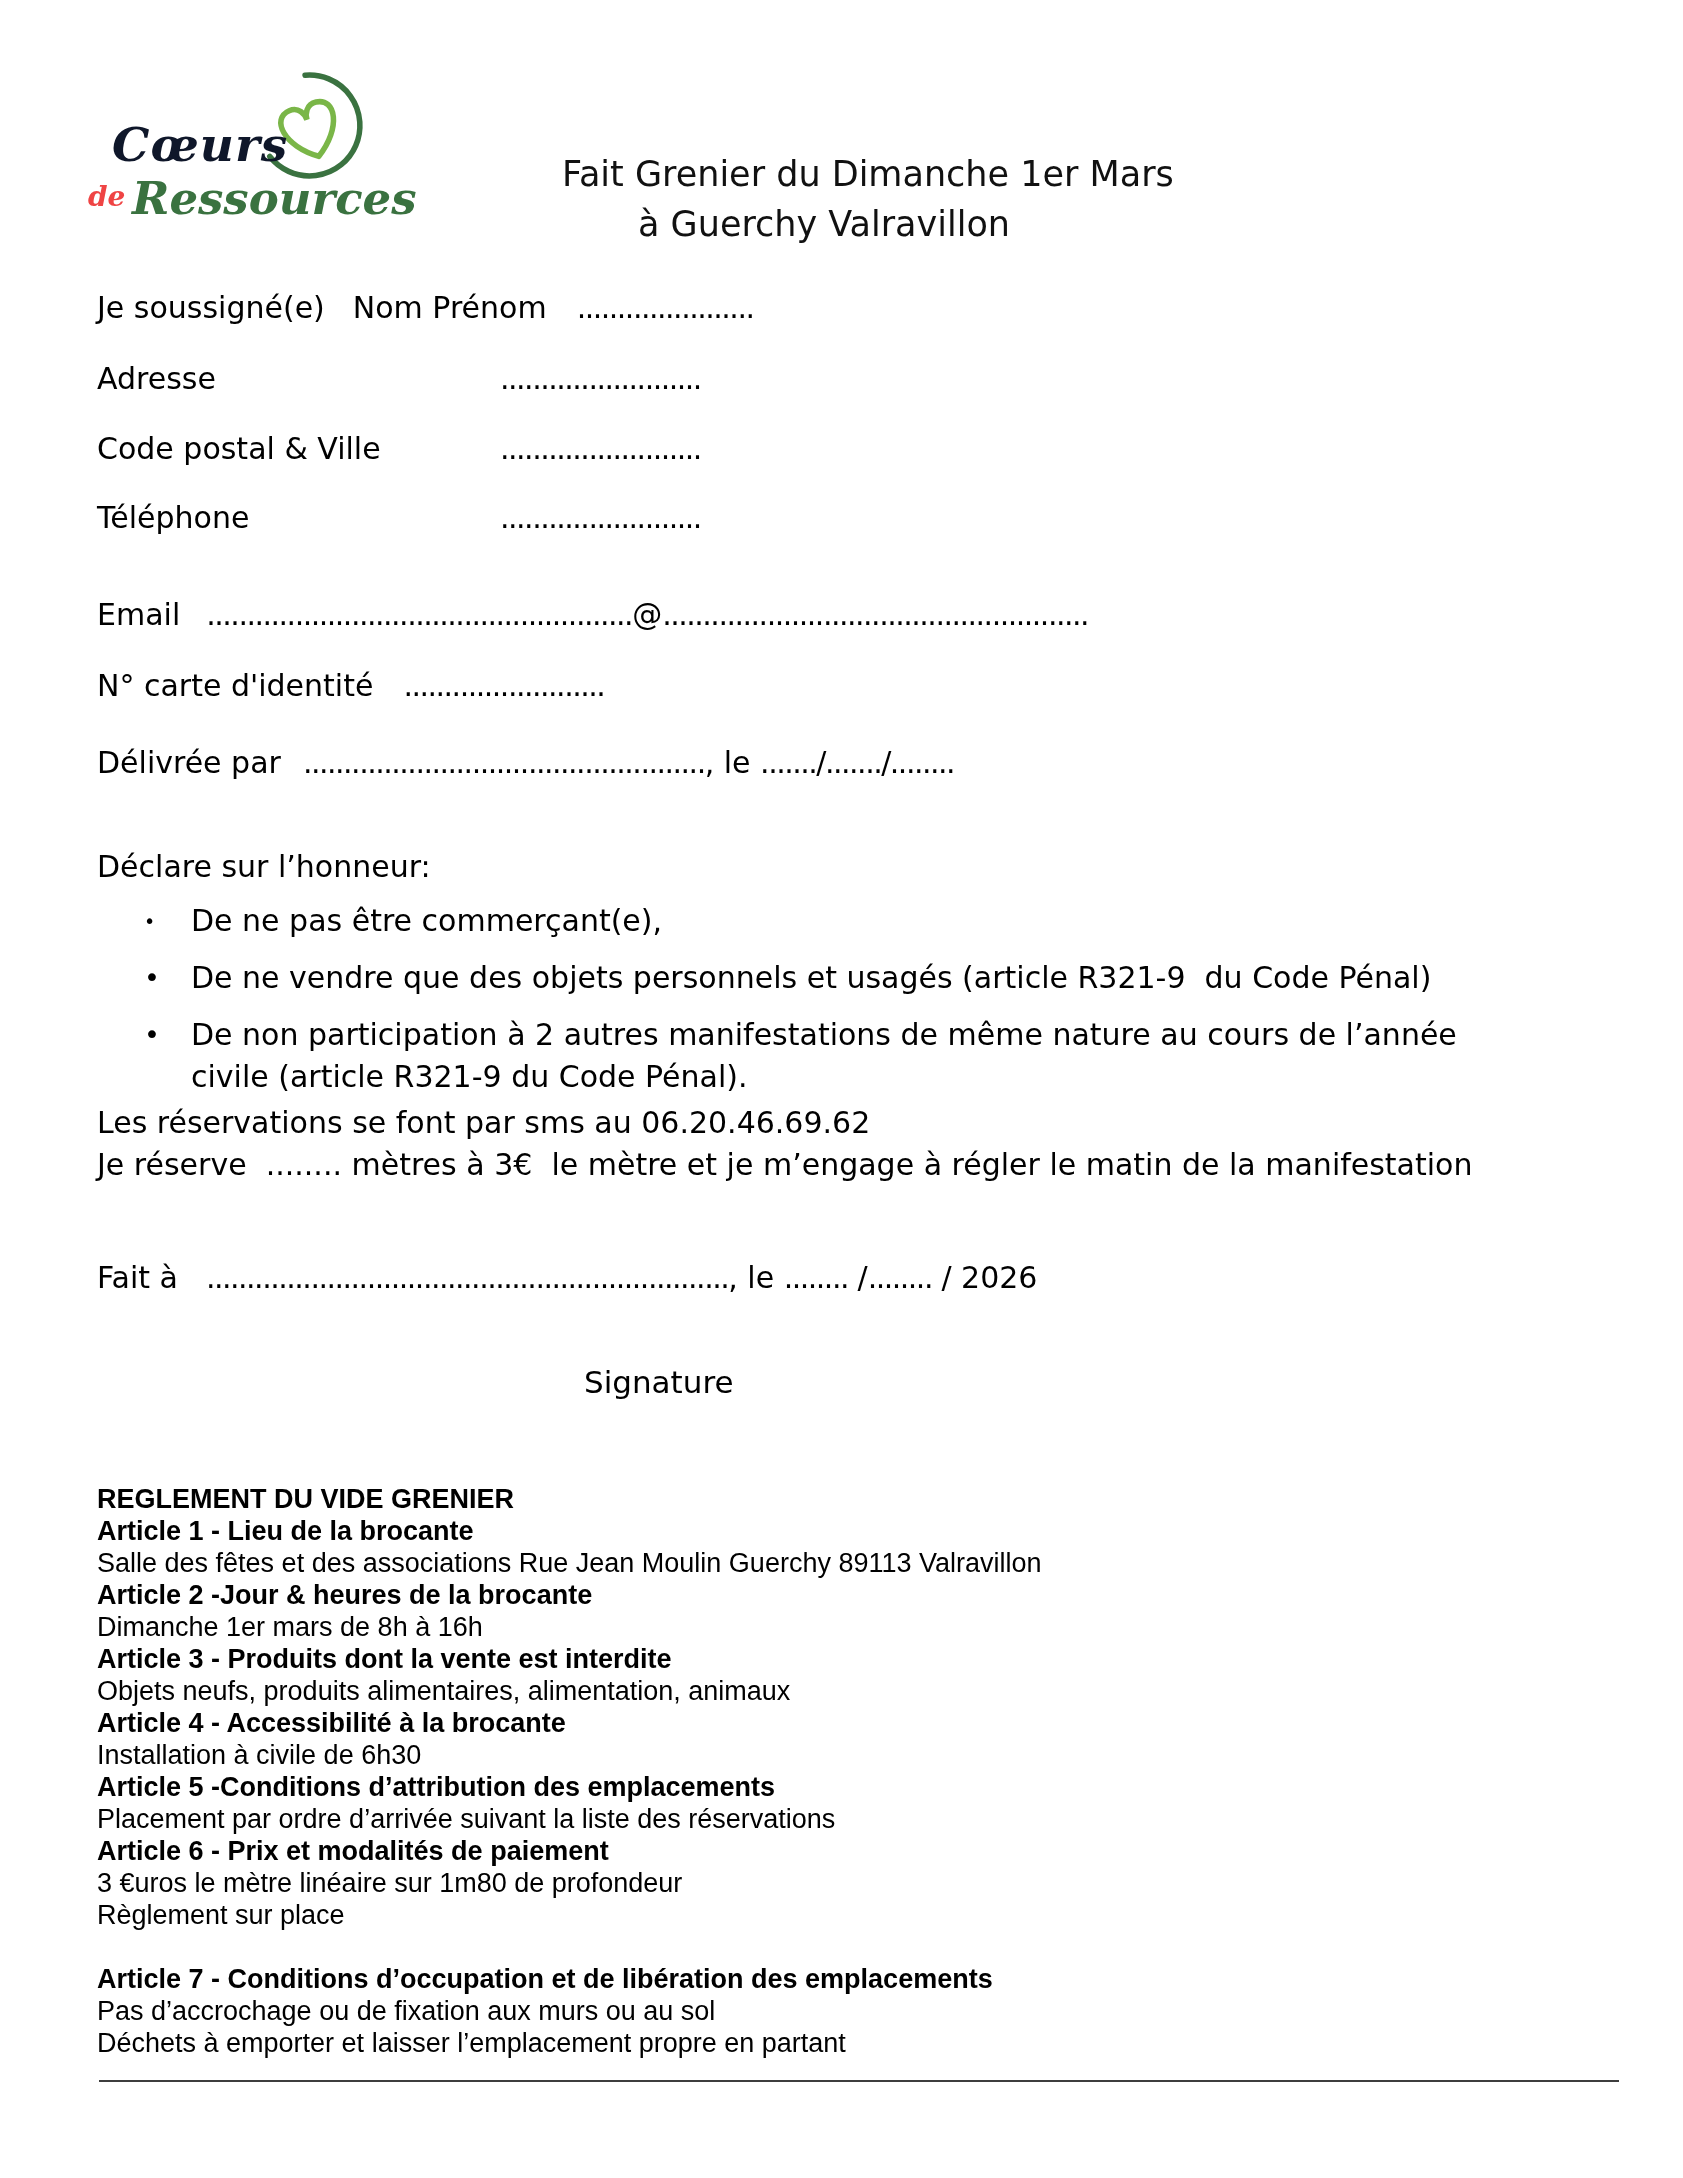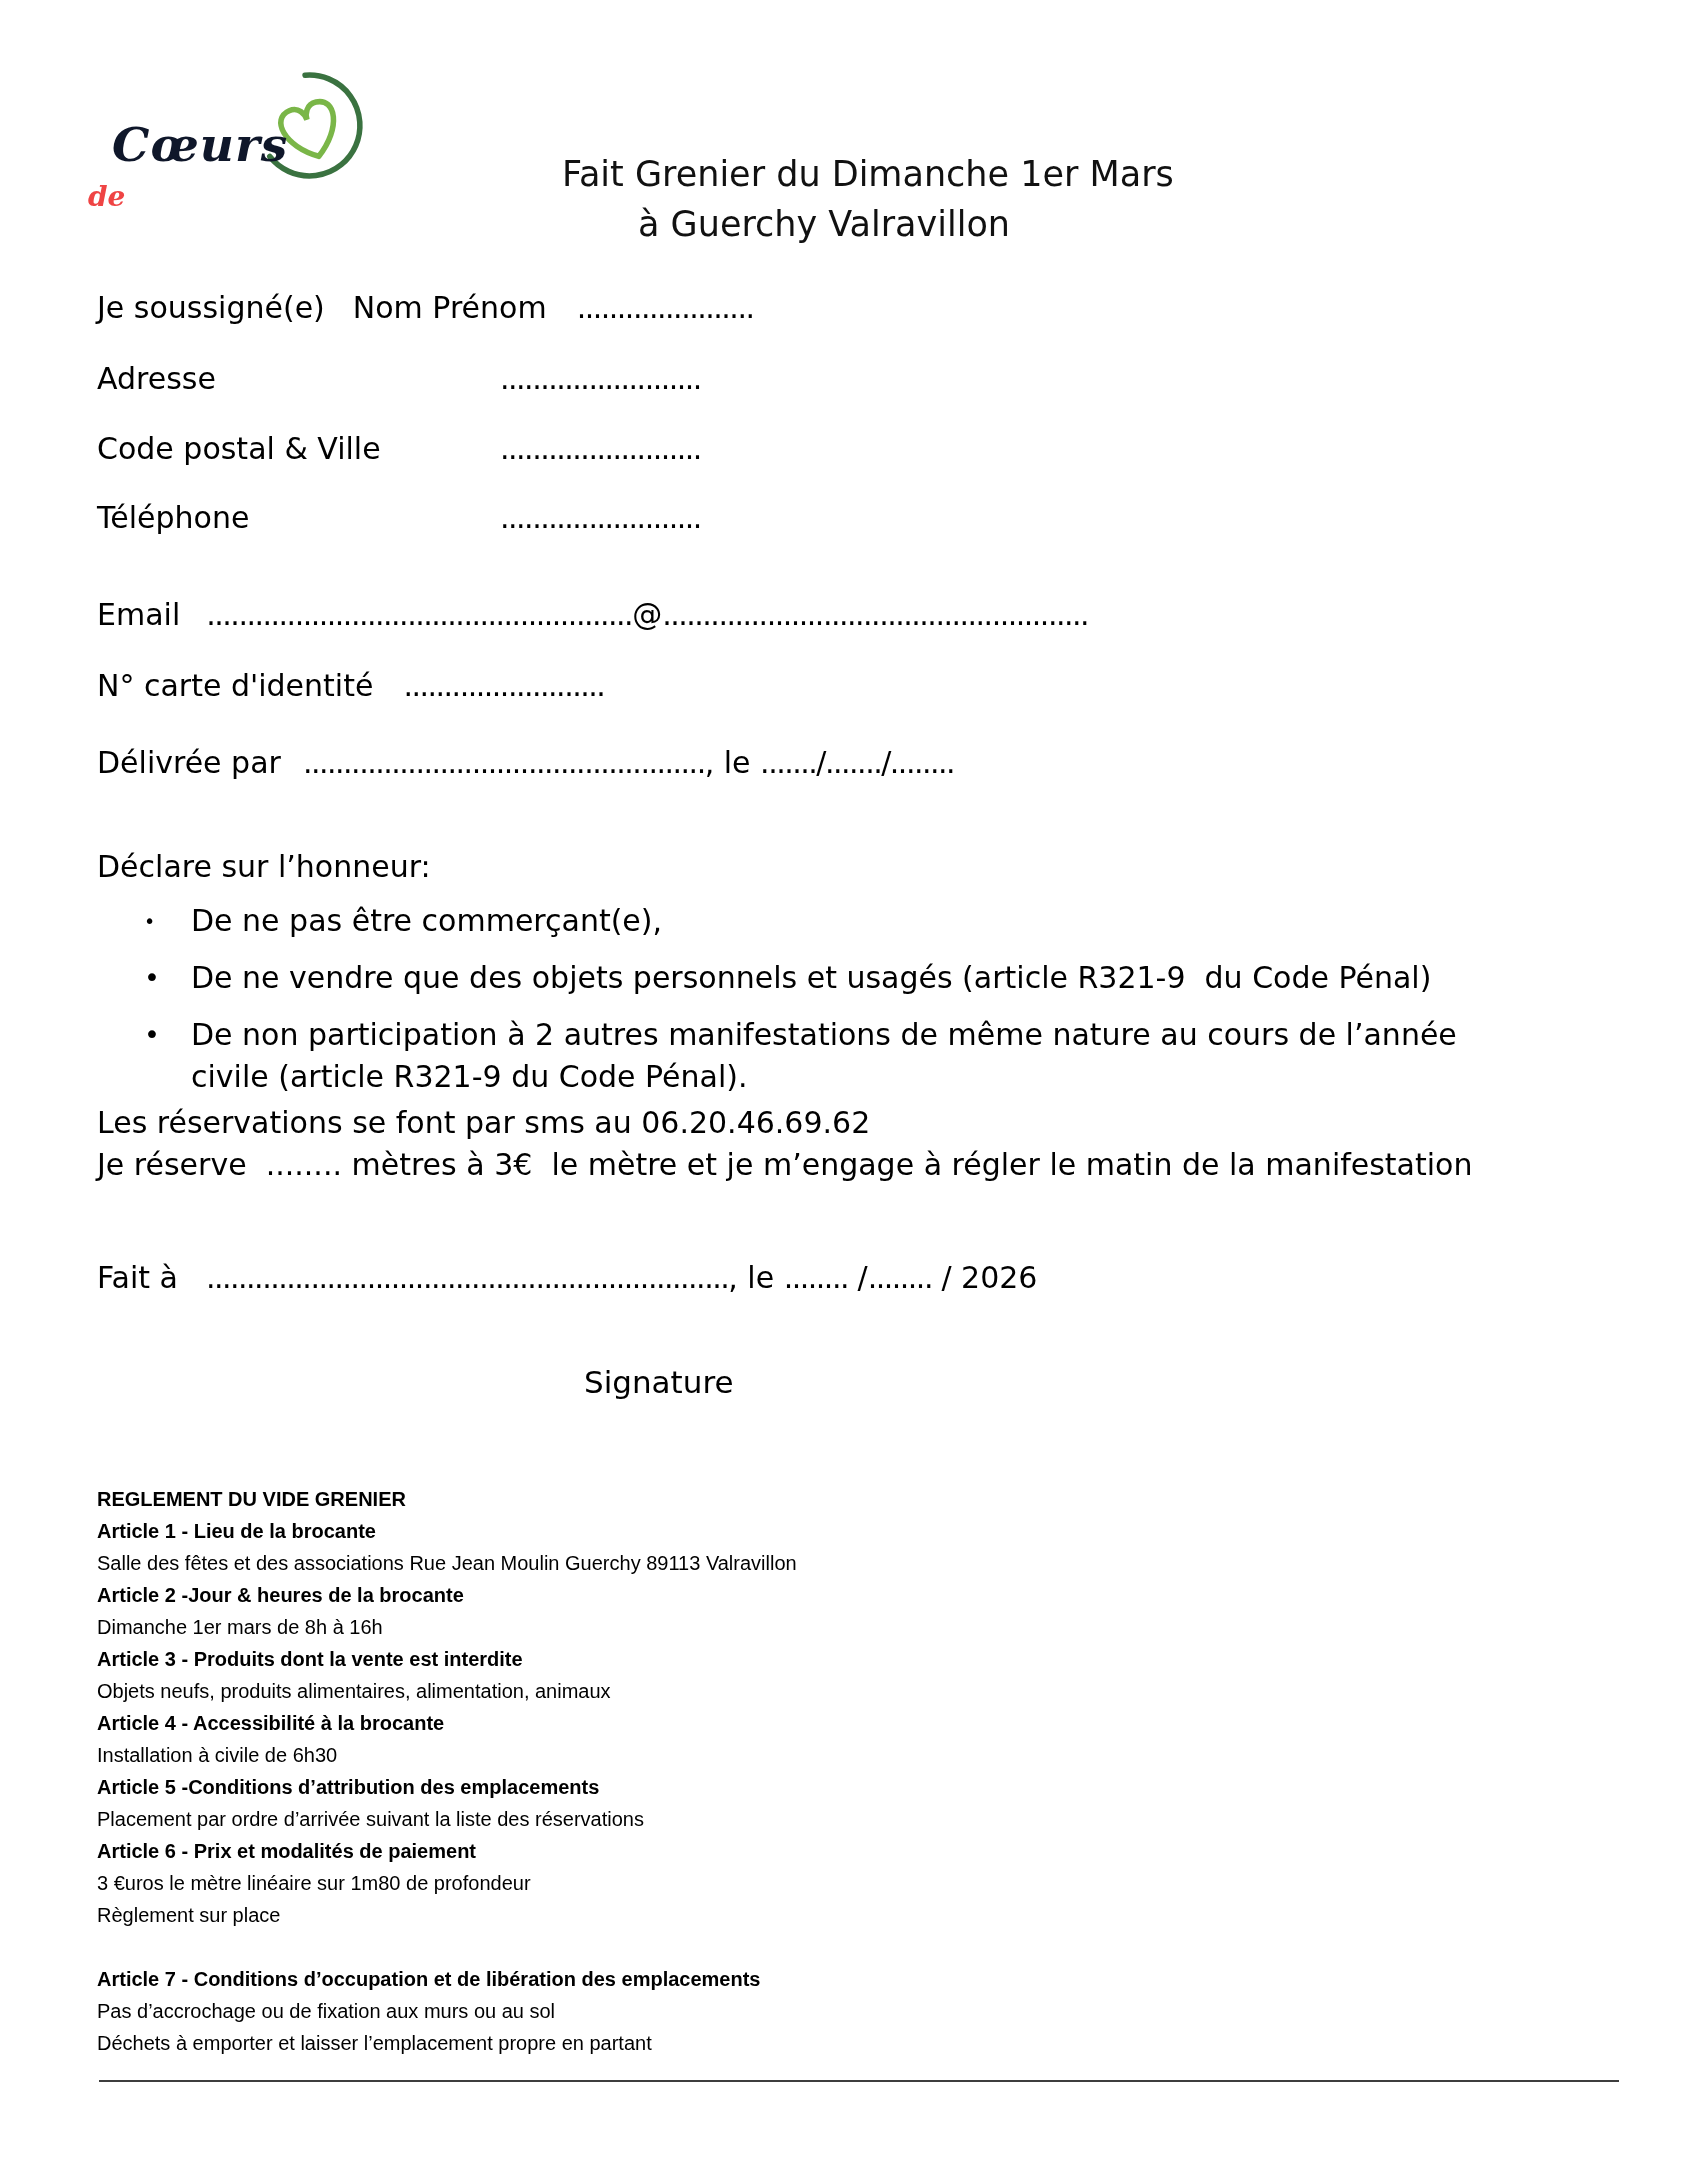--- a/index.html
+++ b/index.html
@@ -63,40 +63,41 @@
 
   
   .reservation{position:absolute;left:97px;top:1102px;font-size:30px;line-height:42px;}
 
   
   .fait{position:absolute;left:97px;top:1259px;font-size:30px;line-height:38px;}
   .signature{position:absolute;left:584px;top:1364px;font-size:31px;}
 
   
   .rules{position:absolute;left:97px;top:1483px;font-family:"Liberation Sans",sans-serif;
-         font-size:20px;line-height:32px;color:#000;}
+         font-size:27px;line-height:32px;color:#000;}
   .rule-line.bold{font-weight:bold;}
   .rule-line.gap{margin-top:32px;}
 
   
   .divider{position:absolute;left:99px;top:2080px;width:1520px;height:0;
            border-top:2px solid #3d3d3d;}
 </style>
 </head>
 <body>
 
 <div class="page">
 
   <div class="logo">
     <svg width="121" height="121" viewBox="0 0 120 120">
       <path d="M 55.6 8.2 A 50 50 0 1 1 20.6 88.8" fill="none" stroke="#3a7240" stroke-width="5.5" stroke-linecap="round"></path>
       <path d="M60 90 C 30 70, 26 40, 46 38 C 56 37, 60 46, 60 52 C 60 46, 64 37, 74 38 C 94 40, 90 70, 60 90" fill="none" stroke="#7ab648" stroke-width="5.5" stroke-linecap="round" transform="rotate(-18 60 60)"></path>
     </svg>
     <span class="w-top">Cœurs</span>
     <span class="w-de">de</span>
+    <span class="w-bottom">Ressources</span>
   </div>
 
   <div class="title">
     <div class="t1">Fait Grenier du Dimanche 1er Mars</div>
     <div class="t2">à Guerchy Valravillon</div>
   </div>
 
   <div class="frow r-signatory">
     <span class="pre">Je soussigné(e)</span><span class="gap28 pre">Nom Prénom</span><span class="dots gap30">......................</span>
   </div>

